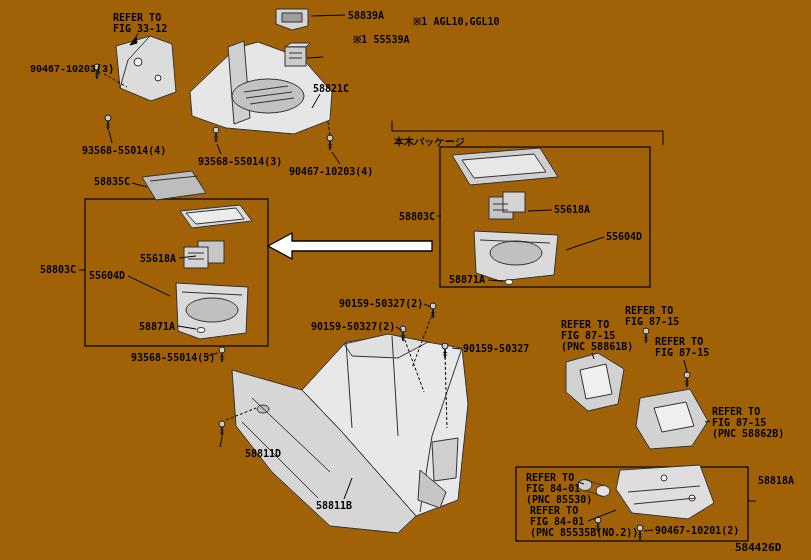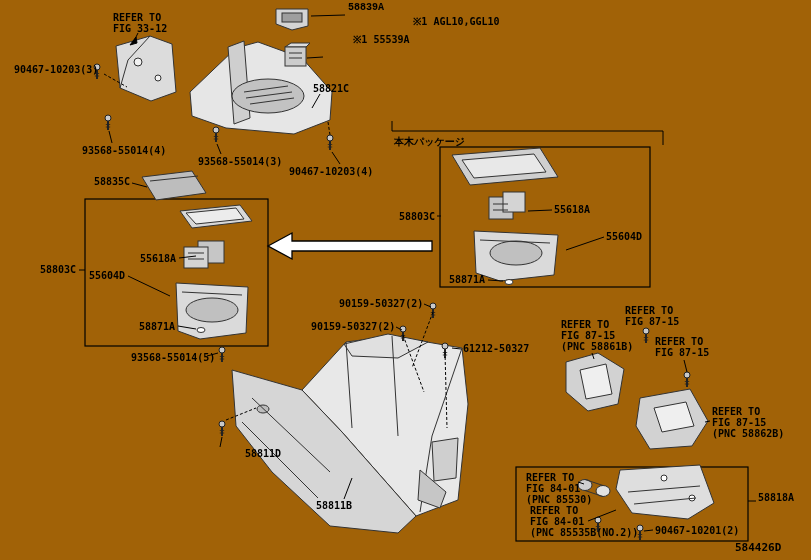--- a/index.html
+++ b/index.html
@@ -192,59 +192,59 @@
       <line x1="756" y1="501" x2="748" y2="501"></line>
       <line x1="578" y1="482" x2="584" y2="484"></line>
       <line x1="588" y1="521" x2="616" y2="510"></line>
       <line x1="653" y1="530" x2="644" y2="531"></line>
     </g>
   </svg>
 
   <div id="label-layer">
       <div class="part-label" style="left: 113px; top: 12px;">REFER TO
 FIG 33-12</div>
-      <div class="part-label" style="left: 14px; top: 64px;">90467-10203(3)</div>
+      <div class="part-label" style="left: 30px; top: 64px; font-family: Liberation Mono, monospace;">90467-10203(3)</div>
       <div class="part-label" style="left: 82px; top: 145px;">93568-55014(4)</div>
       <div class="part-label" style="left: 198px; top: 156px;">93568-55014(3)</div>
-      <div class="part-label" style="left: 348px; top: 2px; font-family: Liberation Mono, monospace;">58839A</div>
+      <div class="part-label" style="left: 348px; top: 10px;">58839A</div>
       <div class="part-label" style="left: 413px; top: 16px;">※1 AGL10,GGL10</div>
       <div class="part-label" style="left: 325px; top: 34px; margin-left: 28px;">※1 55539A</div>
       <div class="part-label" style="left: 313px; top: 83px;">58821C</div>
       <div class="part-label" style="left: 289px; top: 166px; text-align: right;">90467-10203(4)</div>
       <div class="part-label" style="left: 94px; top: 176px;">58835C</div>
       <div class="part-label" style="left: 40px; top: 264px;">58803C</div>
       <div class="part-label" style="left: 140px; top: 253px;">55618A</div>
       <div class="part-label" style="left: 89px; top: 270px;">55604D</div>
       <div class="part-label" style="left: 139px; top: 321px;">58871A</div>
       <div class="part-label" style="left: 131px; top: 352px; text-align: right;">93568-55014(5)</div>
       <div class="part-label" style="left: 394px; top: 108px; margin-top: 28px;">本木パッケージ</div>
       <div class="part-label" style="left: 399px; top: 211px;">58803C</div>
       <div class="part-label" style="left: 554px; top: 204px;">55618A</div>
       <div class="part-label" style="left: 606px; top: 231px;">55604D</div>
       <div class="part-label" style="left: 449px; top: 274px;">58871A</div>
       <div class="part-label" style="left: 339px; top: 298px;">90159-50327(2)</div>
       <div class="part-label" style="left: 311px; top: 321px;">90159-50327(2)</div>
-      <div class="part-label" style="left: 463px; top: 343px;">61212-50327</div>
+      <div class="part-label" style="left: 463px; top: 343px;">90159-50327</div>
       <div class="part-label" style="left: 561px; top: 319px;">REFER TO
 FIG 87-15
 (PNC 58861B)</div>
       <div class="part-label" style="left: 625px; top: 305px;">REFER TO
 FIG 87-15</div>
       <div class="part-label" style="left: 655px; top: 336px;">REFER TO
 FIG 87-15</div>
       <div class="part-label" style="left: 712px; top: 406px;">REFER TO
 FIG 87-15
 (PNC 58862B)</div>
       <div class="part-label" style="left: 205px; top: 448px; margin-left: 40px;">58811D</div>
       <div class="part-label" style="left: 316px; top: 500px;">58811B</div>
       <div class="part-label" style="left: 526px; top: 472px;">REFER TO
 FIG 84-01
 (PNC 85530)</div>
       <div class="part-label" style="left: 530px; top: 505px;">REFER TO
 FIG 84-01
 (PNC 85535B(NO.2))</div>
       <div class="part-label" style="left: 655px; top: 525px;">90467-10201(2)</div>
-      <div class="part-label" style="left: 758px; top: 492px;">58818A</div>
+      <div class="part-label" style="left: 758px; top: 475px;">58818A</div>
     </div>
 
   <div id="diagram-code">584426D</div>
 
 </div>
 
 </body></html>

